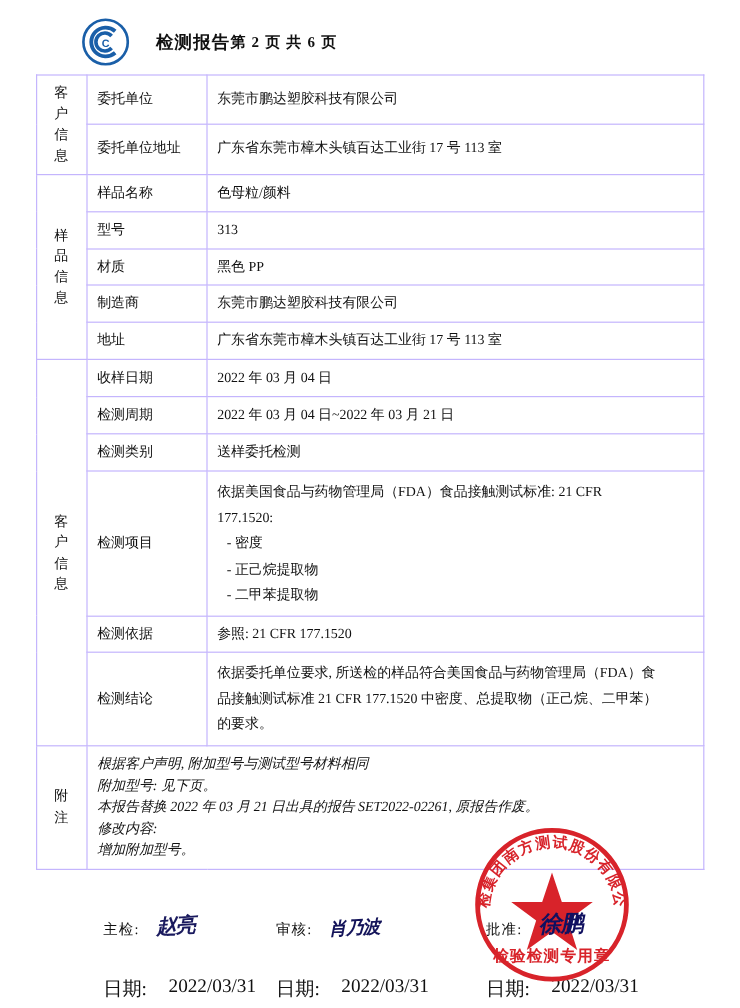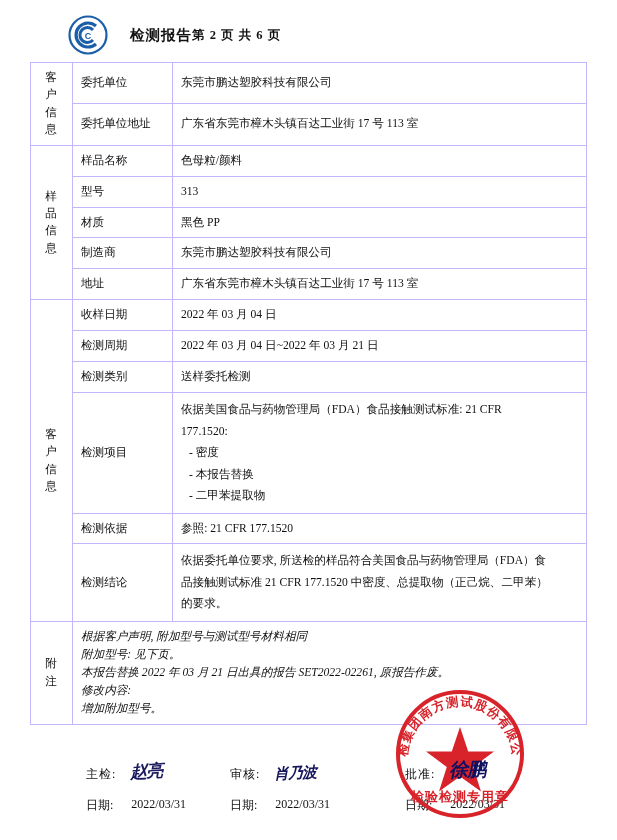--- a/index.html
+++ b/index.html
@@ -144,22 +144,22 @@
     color: #14145a;
     transform: rotate(-3deg);
   }
   .hand3 {
     font-size: 19px;
     color: #101060;
     transform: rotate(-2deg);
   }
   .date-row {
     display: flex;
-    margin-top: 14px;
-    font-size: 12px;
+    margin-top: 31px;
+    font-size: 16px;
   }
   .date-cell { display: flex; }
   .date-val { margin-left: 18px; }
 
   
   .stamp {
     position: absolute;
     left: 355px;
     top: -60px;
     width: 150px;
@@ -243,21 +243,21 @@
     <tr>
       <td class="key">检测类别</td>
       <td class="val">送样委托检测</td>
     </tr>
     <tr>
       <td class="key">检测项目</td>
       <td class="val tall multi-line">
         <div>依据美国食品与药物管理局（FDA）食品接触测试标准: 21 CFR</div>
         <div>177.1520:</div>
         <div class="dash-item">- 密度</div>
-        <div class="dash-item">- 本报告替换</div>
+        <div class="dash-item">- 正己烷提取物</div>
         <div class="dash-item">- 二甲苯提取物</div>
       </td>
     </tr>
     <tr>
       <td class="key">检测依据</td>
       <td class="val">参照: 21 CFR 177.1520</td>
     </tr>
     <tr>
       <td class="key">检测结论</td>
       <td class="val tall multi-line">

